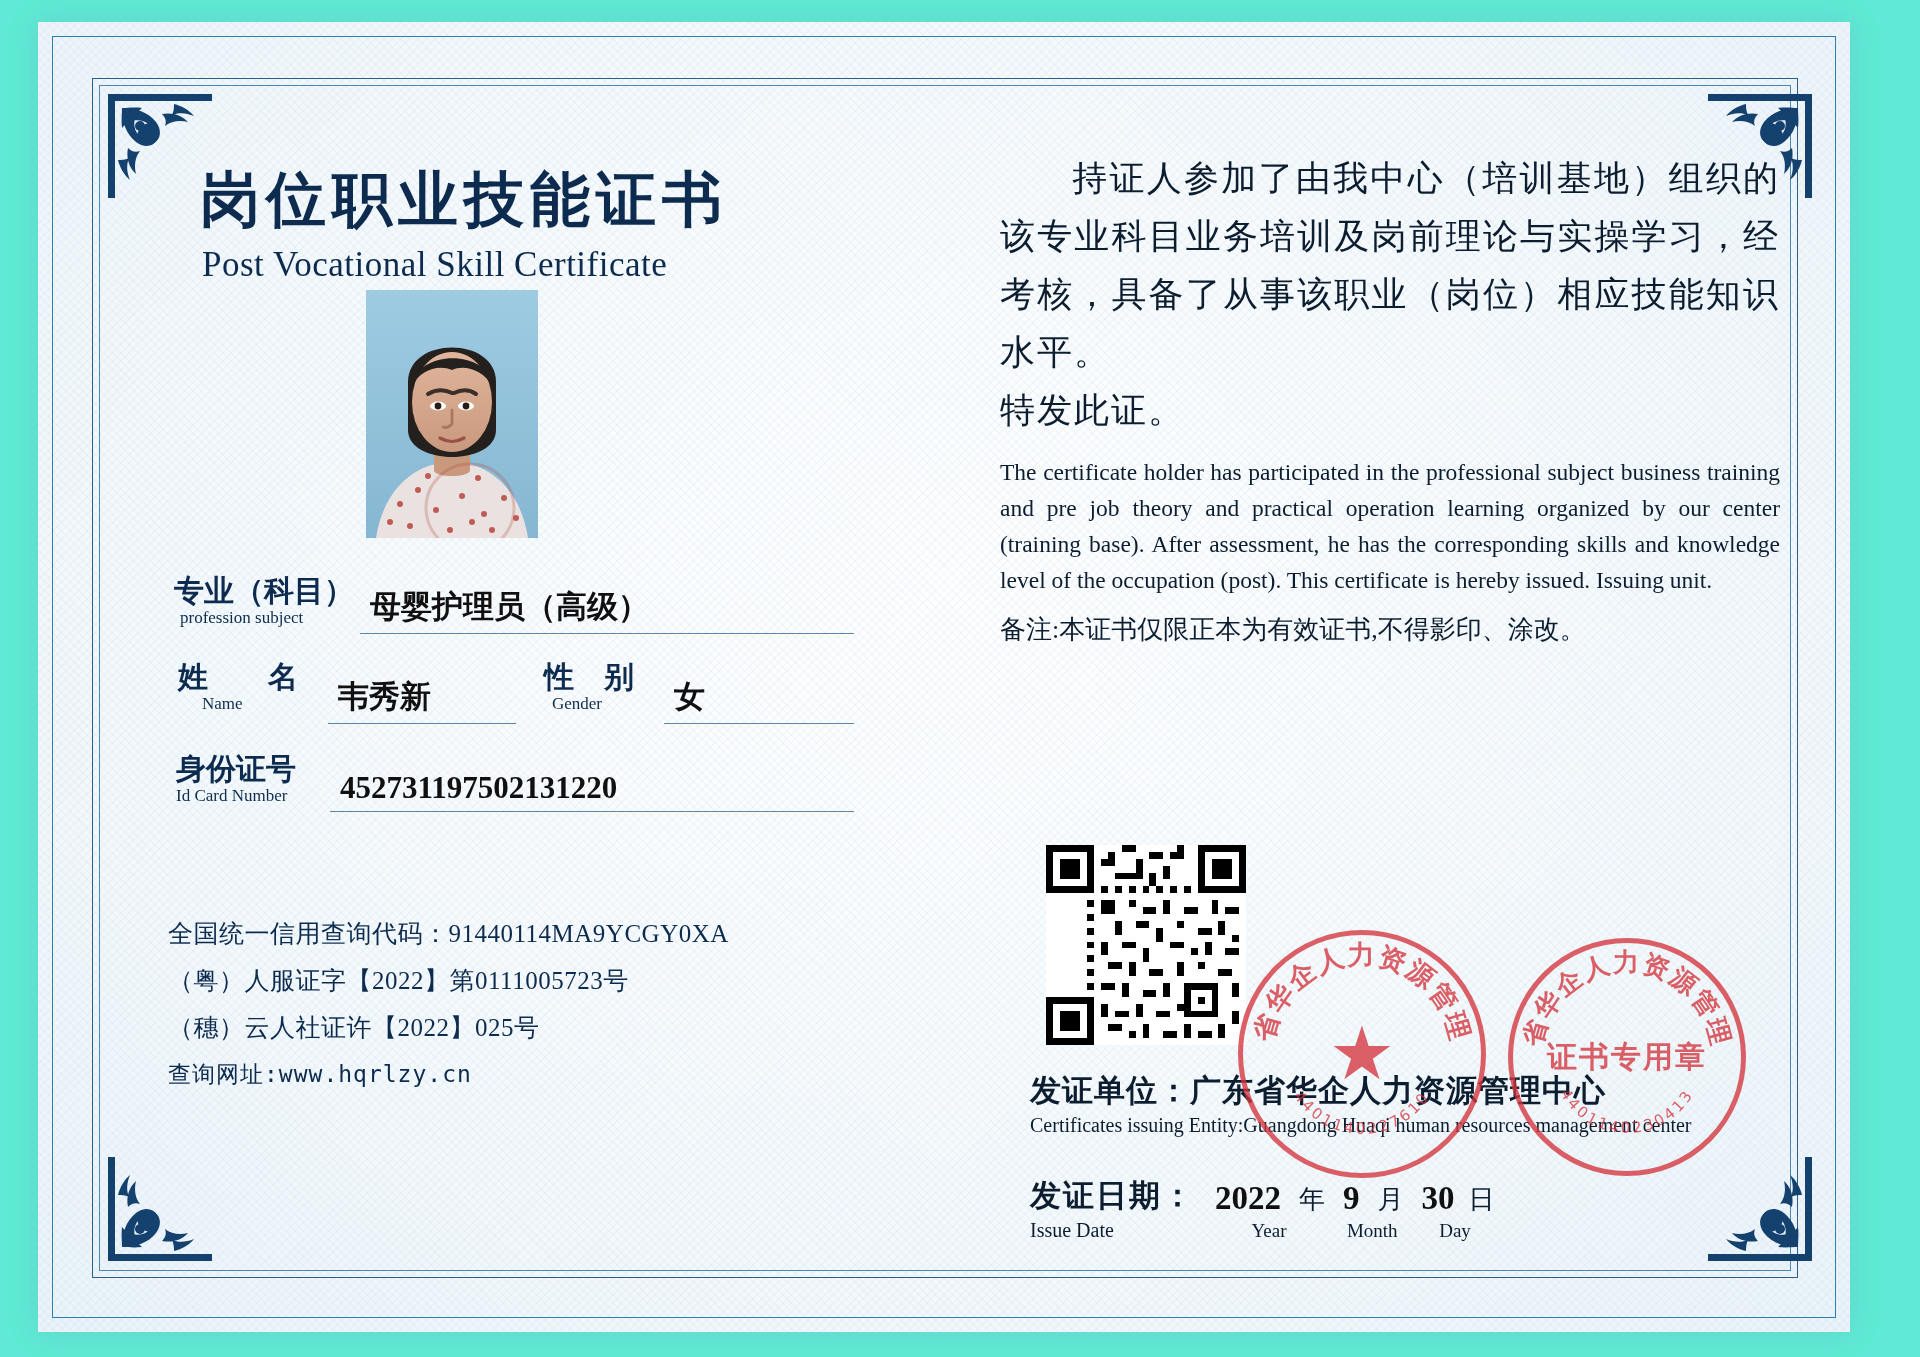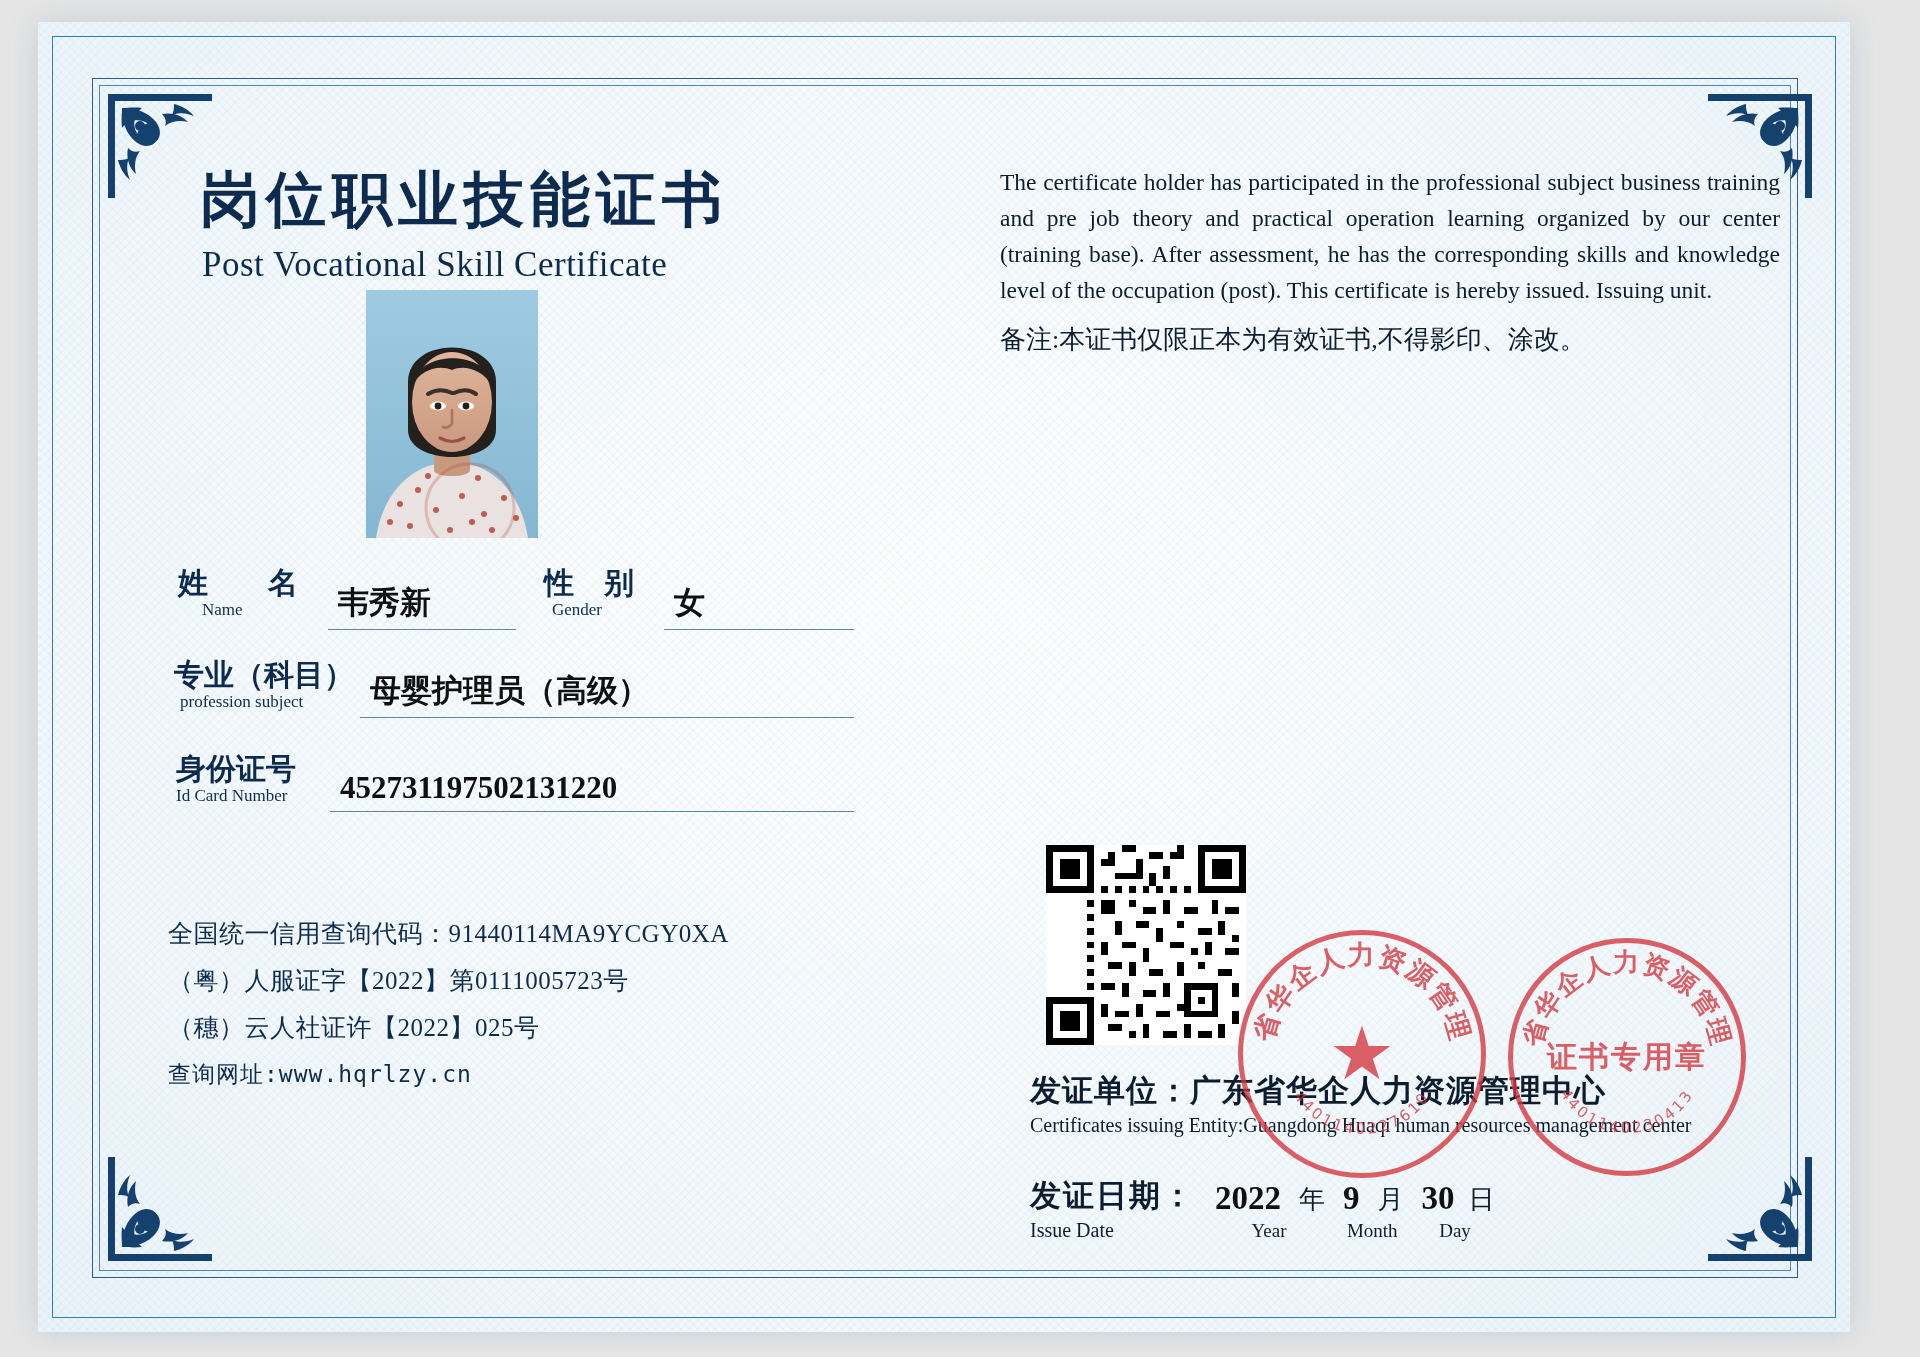--- a/index.html
+++ b/index.html
@@ -12,21 +12,21 @@
     height: 1357px;
     font-family: "Liberation Serif", serif;
     overflow: hidden;
   }
 
   
   .page {
     position: relative;
     width: 1920px;
     height: 1357px;
-    background: #e5e5e5;
+    background: #5eead4;
     box-sizing: border-box;
   }
 
   
   .cert-paper {
     position: absolute;
     left: 38px;
     top: 22px;
     width: 1812px;
     height: 1310px;
@@ -412,65 +412,69 @@
         <path d="M86 120 v14 q-5 5 -9 3" stroke="#a8765c" stroke-width="2.6" fill="none" stroke-linecap="round"></path>
 
         <path d="M74 148 q12 7 24 0" stroke="#9b5148" stroke-width="3.2" fill="none" stroke-linecap="round"></path>
 
         <circle cx="104" cy="218" r="44" fill="none" stroke="#b2412f" stroke-width="3" opacity="0.25"></circle>
       </svg>
     </div>
 
     <div class="fields">
 
-      <div class="field-row" style="height:84px;">
-        <div class="lbl" style="left:14px;">
-          <span class="cn">姓　　名</span>
-          <span class="en" style="margin-left:24px;">Name</span>
-        </div>
-        <div class="val" style="left:174px;">韦秀新</div>
-        <div class="uline" style="left:164px; width:188px;"></div>
-
-        <div class="lbl" style="left:380px;">
-          <span class="cn">性　别</span>
-          <span class="en" style="margin-left:8px;">Gender</span>
-        </div>
-        <div class="val" style="left:510px;">女</div>
-        <div class="uline" style="left:500px; width:190px;"></div>
-      </div>
-
       <div class="field-row" style="height:94px;">
         <div class="lbl" style="left:10px; top:14px;">
           <span class="cn">专业（科目）</span>
           <span class="en" style="margin-left:6px;">profession subject</span>
         </div>
         <div class="val" style="left:206px; bottom:26px;">母婴护理员（高级）</div>
         <div class="uline" style="left:196px; width:494px; bottom:20px;"></div>
       </div>
 
+      <div class="field-row" style="height:84px;">
+        <div class="lbl" style="left:14px;">
+          <span class="cn">姓　　名</span>
+          <span class="en" style="margin-left:24px;">Name</span>
+        </div>
+        <div class="val" style="left:174px;">韦秀新</div>
+        <div class="uline" style="left:164px; width:188px;"></div>
+
+        <div class="lbl" style="left:380px;">
+          <span class="cn">性　别</span>
+          <span class="en" style="margin-left:8px;">Gender</span>
+        </div>
+        <div class="val" style="left:510px;">女</div>
+        <div class="uline" style="left:500px; width:190px;"></div>
+      </div>
+
       <div class="field-row" style="height:94px;">
         <div class="lbl" style="left:12px; top:14px;">
           <span class="cn">身份证号</span>
           <span class="en">Id Card Number</span>
         </div>
         <div class="val" style="left:176px; bottom:26px;">452731197502131220</div>
         <div class="uline" style="left:166px; width:524px; bottom:20px;"></div>
       </div>
 
     </div>
 
     <div class="info-block">
       <div>全国统一信用查询代码：91440114MA9YCGY0XA</div>
       <div>（粤）人服证字【2022】第0111005723号</div>
       <div>（穗）云人社证许【2022】025号</div>
       <div class="mono">查询网址:www.hqrlzy.cn</div>
     </div>
   </div>
 
   <div class="right-col">
+    <div class="body-cn">
+      <span class="indent"></span><span>持证人参加了由我中心（培训基地）组织的该专业科目业务培训及岗前理论与实操学习，经考核，具备了从事该职业（岗位）相应技能知识水平。</span>
+      <span class="line2">特发此证。</span>
+    </div>
     <div class="body-en">The certificate holder has participated in the professional subject business training and pre job theory and practical operation learning organized by our center (training base). After assessment, he has the corresponding skills and knowledge level of the occupation (post). This certificate is hereby issued. Issuing unit.</div>
     <div class="remark-cn">备注:本证书仅限正本为有效证书,不得影印、涂改。</div>
   </div>
 
   <div class="qr">
     <svg width="200" height="200" viewBox="0 0 29 29" shape-rendering="crispEdges">
       <rect width="29" height="29" fill="#ffffff"></rect>
       <g fill="#000000">
 
         <rect x="0" y="0" width="7" height="1"></rect>

